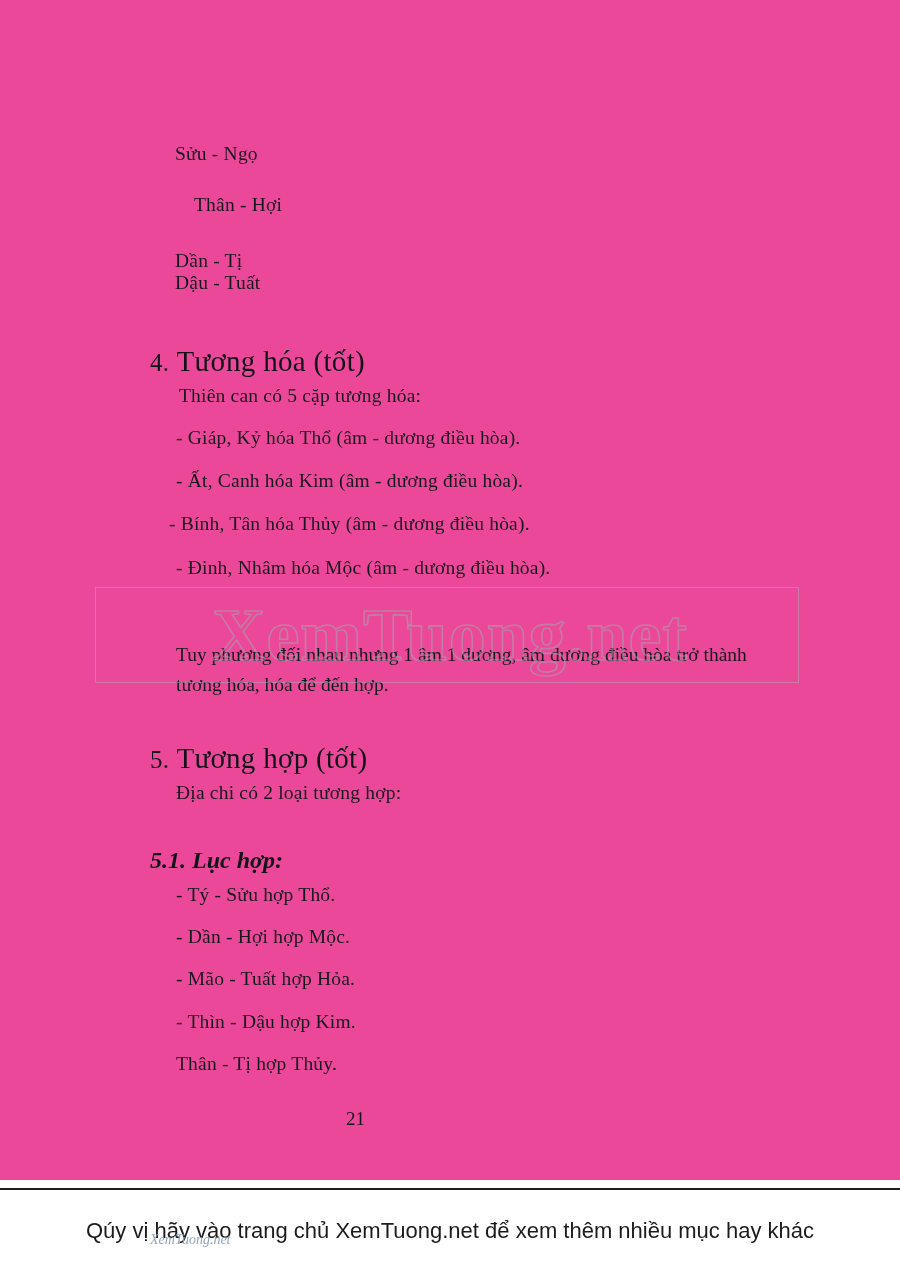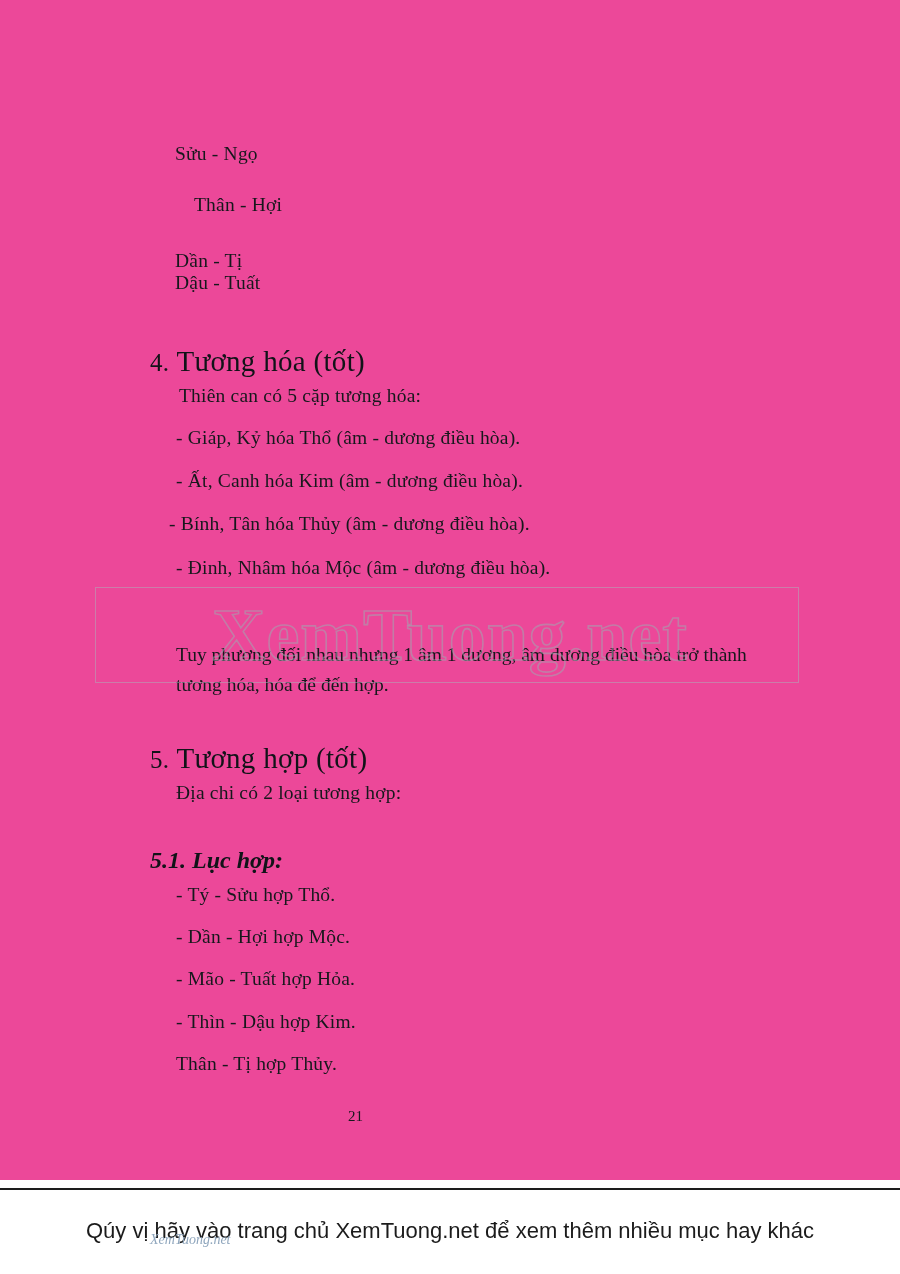--- a/index.html
+++ b/index.html
@@ -73,21 +73,21 @@
     width: 600px;
   }
 
   .page-number {
     position: absolute;
     left: 0;
     top: 1108px;
     width: 711px;
     text-align: center;
     font-family: "Liberation Serif", serif;
-    font-size: 15px;
+    font-size: 19px;
     color: #16181c;
   }
 
   
   .watermark {
     position: absolute;
     left: 95px;
     top: 585px;
     width: 710px;
     height: 100px;

